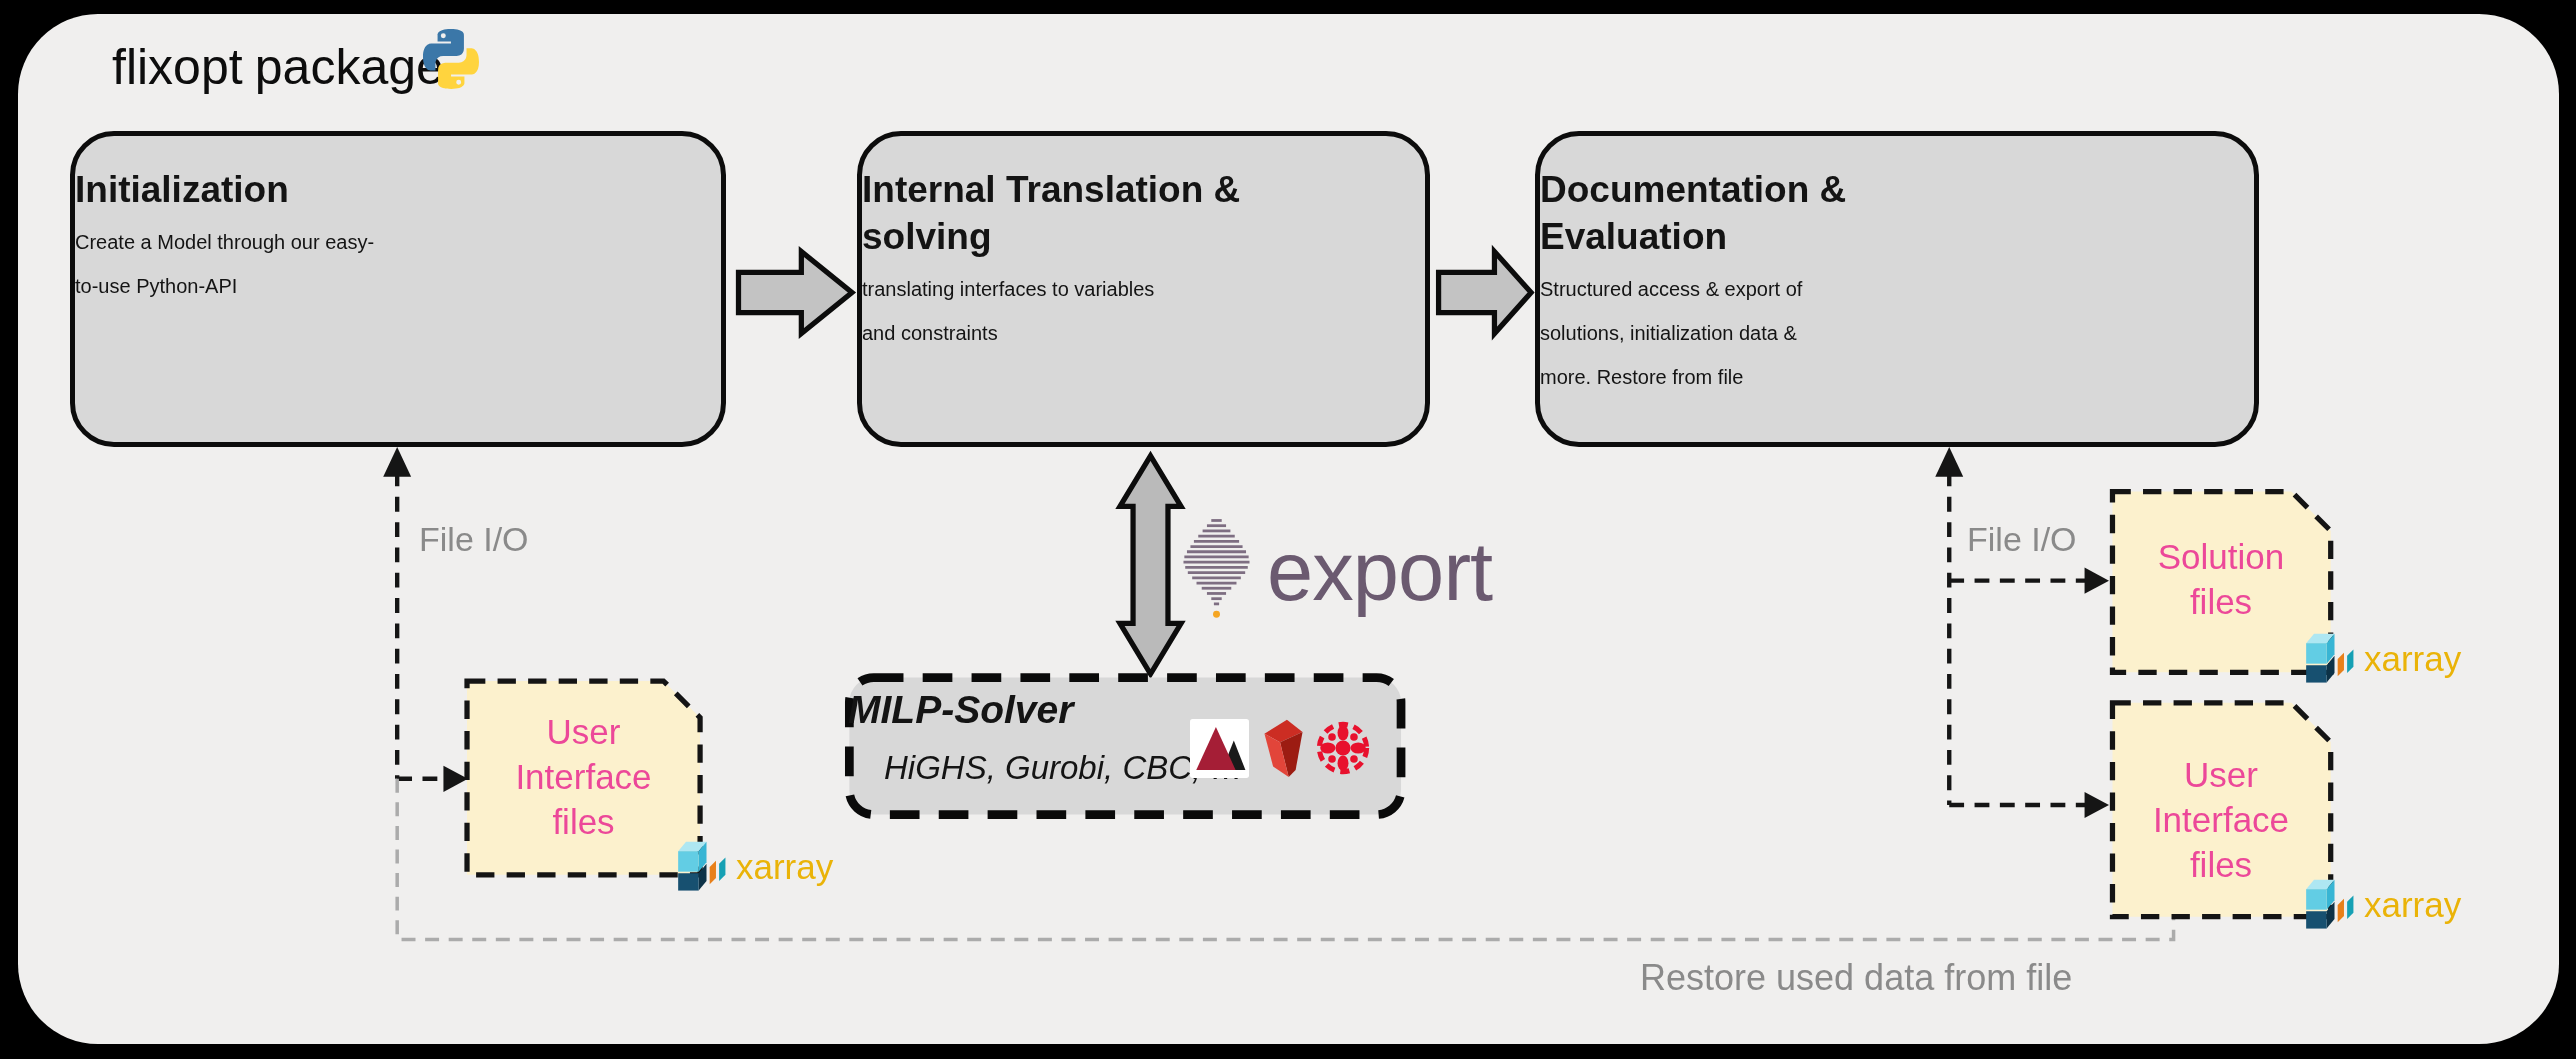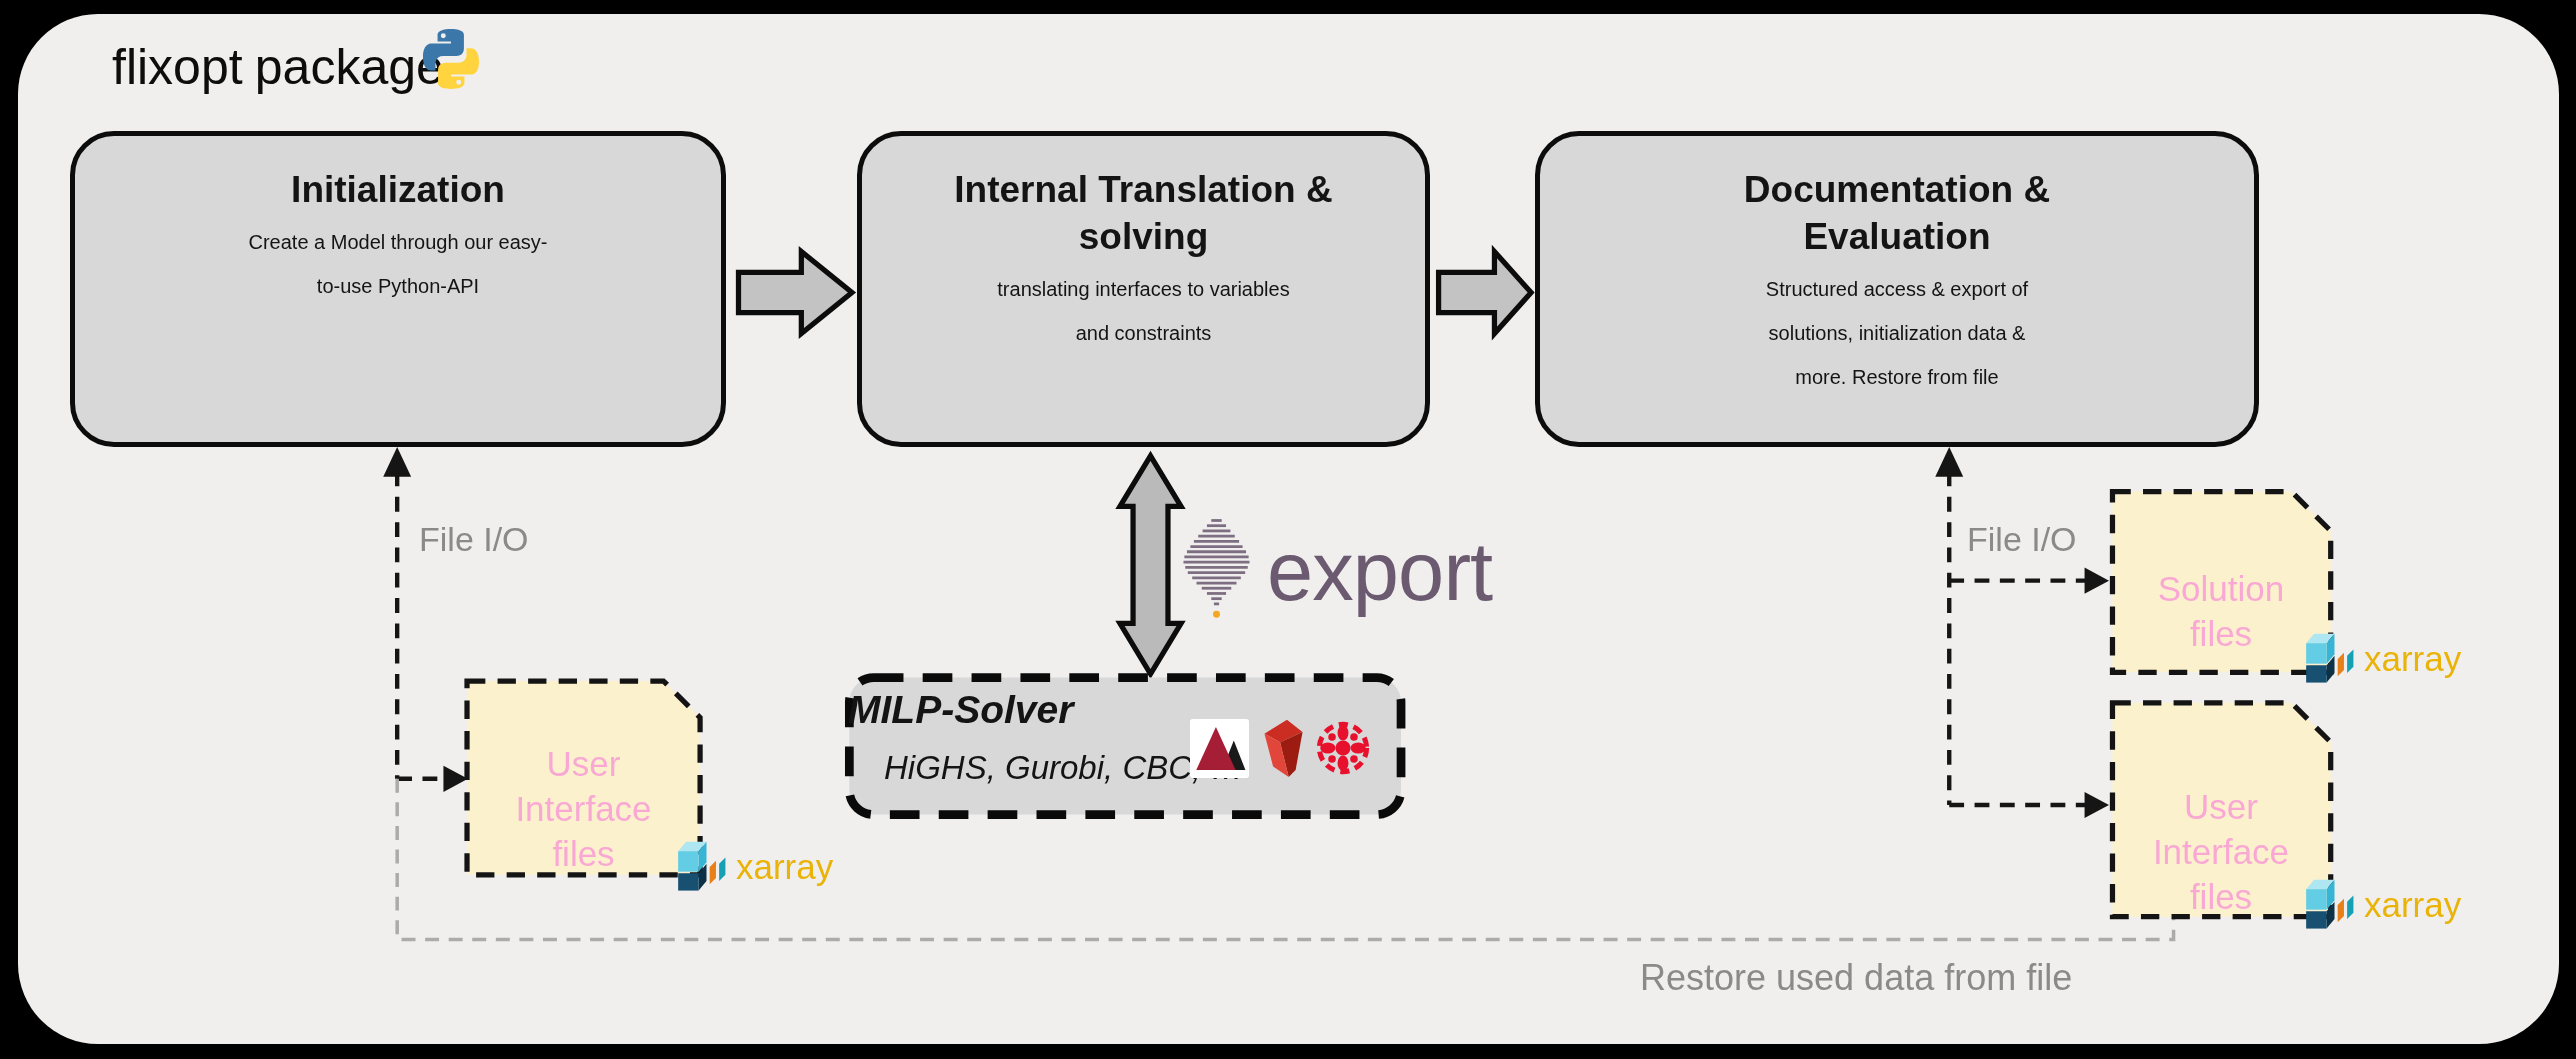--- a/index.html
+++ b/index.html
@@ -7,36 +7,36 @@
          font-family:"Liberation Sans", sans-serif;color:#141414;}
   .panel{position:absolute;left:17.5px;top:14px;width:2541px;height:1030px;background:#f0efee;border-radius:80px;}
   .abs{position:absolute;}
   .pre{white-space:pre-line;}
   
   .app-title{left:112px;top:38px;font-size:50px;line-height:58px;color:#0d0d0d;}
   .app-title .brand{font-weight:normal;}
   .app-title .suffix{margin-left:12.2px;font-weight:normal;}
   
   .stagebox{background:#d8d8d8;border:5.2px solid #0c0c0c;border-radius:44px;box-sizing:border-box;
-            text-align:center;padding-top:30px;}
+            padding-top:30px;}
   .stagebox .bt{font-size:37px;line-height:47px;font-weight:bold;}
   .stagebox .bb{font-size:20px;line-height:44px;margin-top:7px;}
   #box1{left:70px;top:131px;width:656px;height:316px;}
   #box2{left:857px;top:131px;width:573px;height:316px;}
   #box3{left:1535px;top:131px;width:724px;height:316px;}
   
   .milp-title{left:848px;top:688px;font-size:39px;font-weight:bold;font-style:italic;}
   .milp-sub{left:884px;top:749px;font-size:33px;font-style:italic;}
   
   .graylab{font-size:34px;color:#8a8a8a;text-align:right;}
   .restore{left:1640px;top:957px;width:524px;text-align:left;font-size:36px;color:#8a8a8a;}
   
   .linopy-text{left:1267px;top:524px;font-size:83px;line-height:96px;color:#6b5a70;letter-spacing:-0.9px;}
   
-  .filelab{font-size:35px;line-height:45px;text-align:center;color:#f9a8d4;margin-top:32px;}
+  .filelab{font-size:35px;line-height:45px;text-align:center;color:#ec4899;}
   #uif-left-label{left:467px;top:709px;width:233px;}
   #sol-label{left:2112px;top:534px;width:218px;}
   #uif-right-label{left:2112px;top:752px;width:218px;}
   
   .xarray-text{font-size:35px;color:#eab308;}
   svg{display:block;}
 </style>
 </head>
 <body>
 

